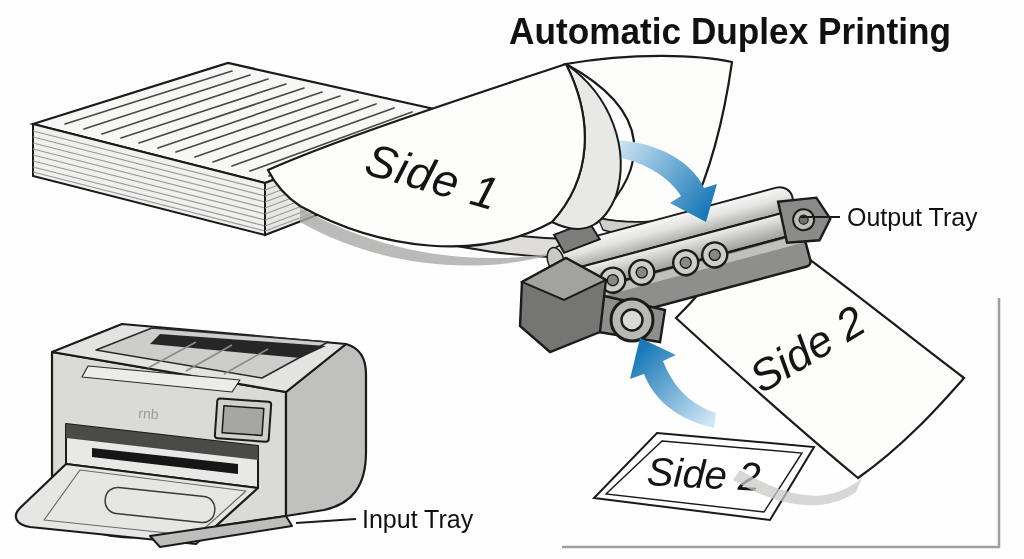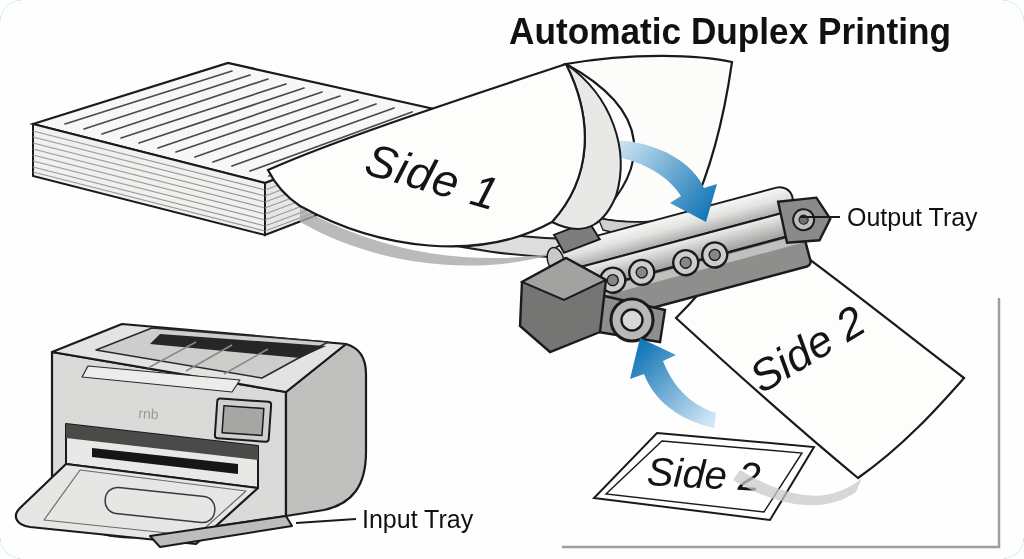--- a/index.html
+++ b/index.html
@@ -1,17 +1,17 @@
 <!DOCTYPE html>
 <html><head>
 <meta charset="utf-8">
 <style>
   html,body{margin:0;padding:0;background:#fff;}
   .stage{position:relative;width:1024px;height:559px;background:#22c55e;overflow:hidden;
-         font-family:"Liberation Sans",sans-serif;border-radius:22px;}
+         font-family:"Liberation Sans",sans-serif;}
   svg{display:block;}
   text{font-family:"Liberation Sans",sans-serif;}
   .title-text{font-weight:bold;fill:#111;}
   .label-text{fill:#111;}
   .sheet-text{fill:#141414;font-style:italic;}
   .brand-text{fill:#9b9b99;}
 </style>
 </head>
 <body>
 

